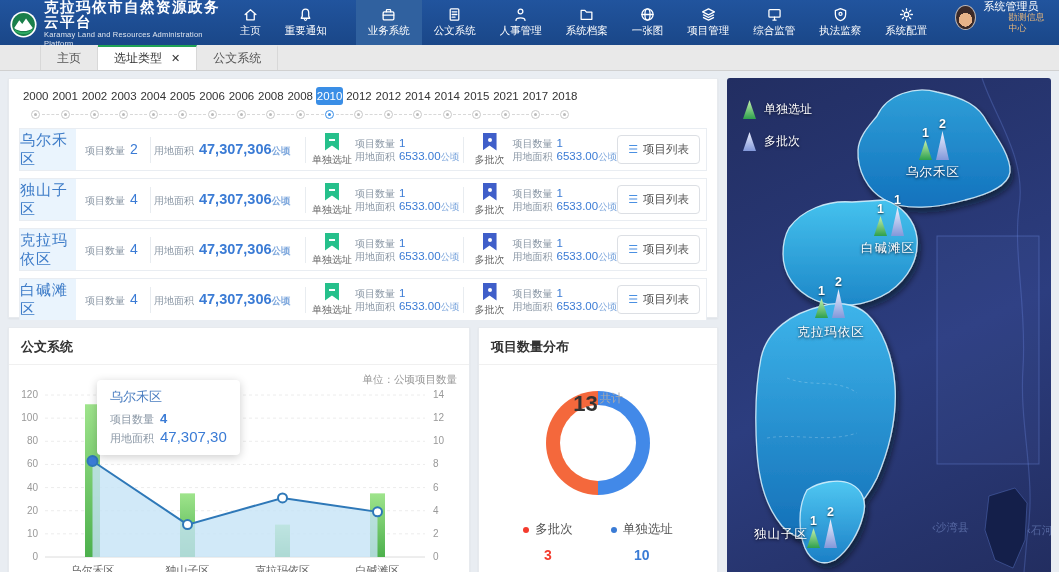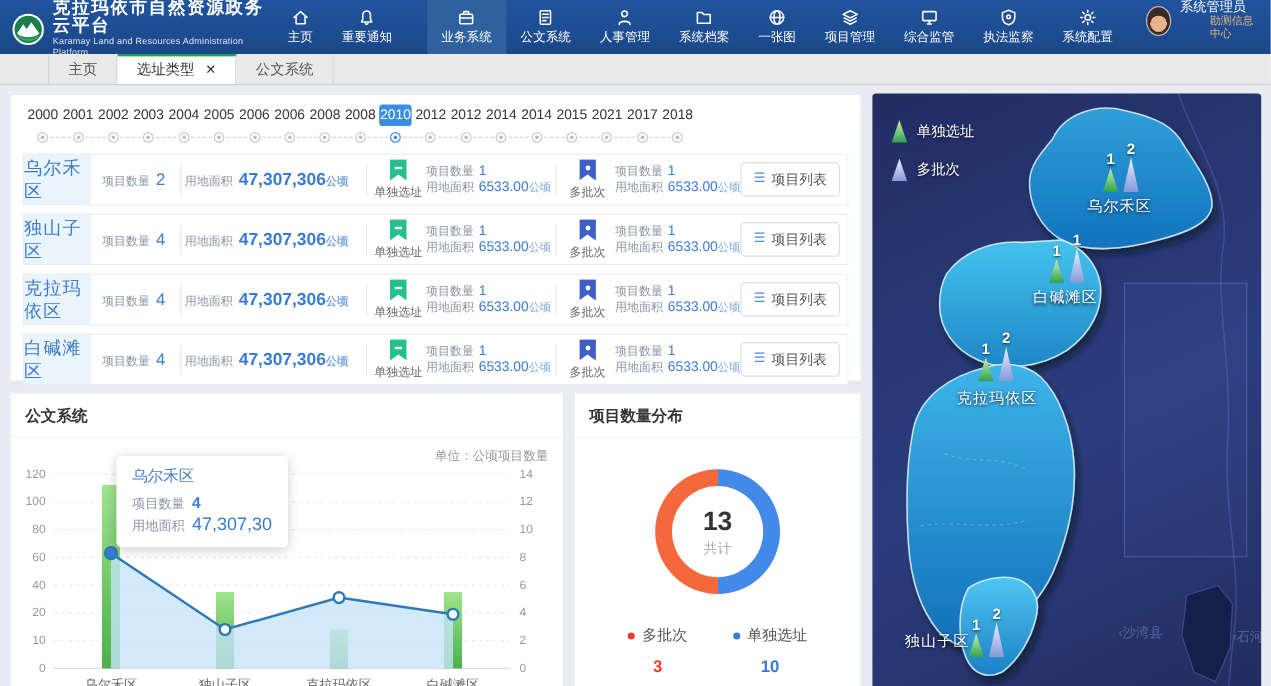--- a/index.html
+++ b/index.html
@@ -93,22 +93,22 @@
     box-shadow:0 2px 10px rgba(0,0,0,.2); padding:8px 13px; z-index:5; }
   .tooltip .tt-title { color:#4a7dc0; font-size:13px; margin-bottom:4px; }
   .tooltip .tt-row { display:flex; gap:6px; align-items:baseline; line-height:17px; }
   .tooltip .tt-row .lbl { font-size:11px; }
   .tt-count { color:#3a7bd5; font-size:13px; font-weight:bold; }
   .tt-area { color:#3a7bd5; font-size:15px; }
 
   
   .donut-wrap { position:relative; width:104px; height:104px; margin:26px auto 0; border-radius:50%; }
   .donut-wrap::after { content:''; position:absolute; inset:14px; background:#fff; border-radius:50%; }
-  .donut-center { position:absolute; inset:0; z-index:2; display:flex; flex-direction:column;
-    align-items:center; justify-content:center; gap:2px; }
+  .donut-center { position:absolute; inset:0; z-index:2; display:flex; flex-direction:row;
+    justify-content:center; gap:2px; }
   .donut-center .big { font-size:22px; font-weight:bold; color:#333; }
   .donut-center .small { font-size:11.5px; color:#aaa; }
   .donut-legend { display:flex; justify-content:center; gap:38px; margin-top:26px; }
   .dl-item { text-align:center; cursor:pointer; }
   .dl-top { display:flex; align-items:center; gap:6px; font-size:12.5px; color:#555; }
   .dl-dot { width:6px; height:6px; border-radius:50%; }
   .dl-val { margin-top:9px; font-size:14px; font-weight:bold; }
 
   
   .map-panel { width:324px; height:506px; border-radius:3px; position:relative; overflow:hidden;

